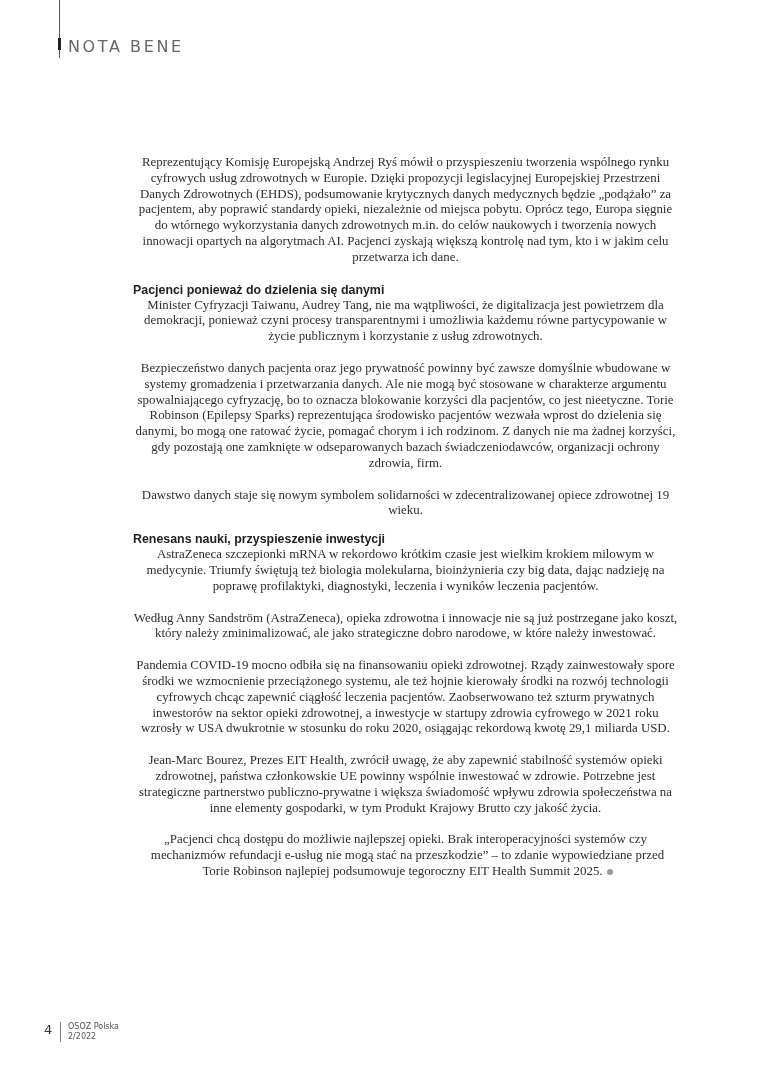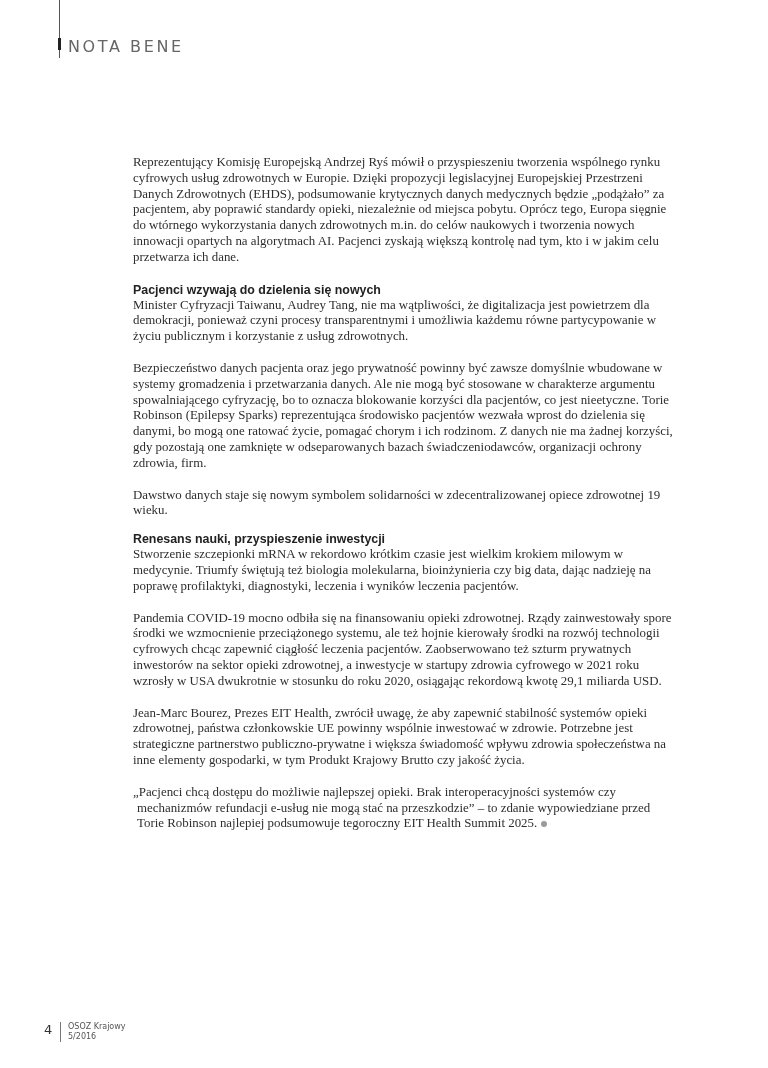--- a/index.html
+++ b/index.html
@@ -14,21 +14,21 @@
     position: absolute; left: 58px; top: 38px; width: 3px; height: 12px; background: #222;
   }
   .section-label {
     position: absolute; left: 68px; top: 37px;
     font-family: "DejaVu Sans", sans-serif; font-size: 16px; letter-spacing: 2.6px; color: #666;
   }
   .content {
     position: absolute; left: 133px; top: 155px; width: 545px;
   }
   p {
-    margin: 0 0 16px 0; font-size: 12.9px; line-height: 15.8px; text-align: left;
+    margin: 0 0 16px 0; font-size: 12.9px; line-height: 15.8px; text-align: center;
   }
   h3 {
     margin: 0; font-family: "Liberation Sans", sans-serif; font-size: 12.4px; font-weight: bold;
     line-height: 16px; color: #222;
   }
   .quote { padding-left: 0; text-indent: -4px; margin-left: 4px; }
   .end-dot {
     display: inline-block; width: 6px; height: 6px; border-radius: 50%; background: #9a9a9a;
     vertical-align: middle; margin-left: 4px;
   }
@@ -42,32 +42,33 @@
 </head>
 <body>
 
 <div class="vline"></div>
 <div class="vmark"></div>
 <div class="section-label">NOTA BENE</div>
 
 <div class="content">
   <p>Reprezentujący Komisję Europejską Andrzej Ryś mówił o przyspieszeniu tworzenia wspólnego rynku cyfrowych usług zdrowotnych w Europie. Dzięki propozycji legislacyjnej Europejskiej Przestrzeni Danych Zdrowotnych (EHDS), podsumowanie krytycznych danych medycznych będzie „podążało” za pacjentem, aby poprawić standardy opieki, niezależnie od miejsca pobytu. Oprócz tego, Europa sięgnie do wtórnego wykorzystania danych zdrowotnych m.in. do celów naukowych i tworzenia nowych innowacji opartych na algorytmach AI. Pacjenci zyskają większą kontrolę nad tym, kto i w jakim celu przetwarza ich dane.</p>
 
-  <h3>Pacjenci wzywają do dzielenia się nowych</h3>
-  <p>Minister Cyfryzacji Taiwanu, Audrey Tang, nie ma wątpliwości, że digitalizacja jest powietrzem dla demokracji, ponieważ czyni procesy transparentnymi i umożliwia każdemu równe partycypowanie w życiu publicznym i korzystanie z usług zdrowotnych.</p>
+  <h3>Pacjenci ponieważ do dzielenia się danymi</h3>
+  <p>Minister Cyfryzacji Taiwanu, Audrey Tang, nie ma wątpliwości, że digitalizacja jest powietrzem dla demokracji, ponieważ czyni procesy transparentnymi i umożliwia każdemu równe partycypowanie w życie publicznym i korzystanie z usług zdrowotnych.</p>
   <p>Bezpieczeństwo danych pacjenta oraz jego prywatność powinny być zawsze domyślnie wbudowane w systemy gromadzenia i przetwarzania danych. Ale nie mogą być stosowane w charakterze argumentu spowalniającego cyfryzację, bo to oznacza blokowanie korzyści dla pacjentów, co jest nieetyczne. Torie Robinson (Epilepsy Sparks) reprezentująca środowisko pacjentów wezwała wprost do dzielenia się danymi, bo mogą one ratować życie, pomagać chorym i ich rodzinom. Z danych nie ma żadnej korzyści, gdy pozostają one zamknięte w odseparowanych bazach świadczeniodawców, organizacji ochrony zdrowia, firm.</p>
   <p style="margin-bottom:12px">Dawstwo danych staje się nowym symbolem solidarności w zdecentralizowanej opiece zdrowotnej 19 wieku.</p>
 
   <h3>Renesans nauki, przyspieszenie inwestycji</h3>
-  <p>Stworzenie szczepionki mRNA w rekordowo krótkim czasie jest wielkim krokiem milowym w medycynie. Triumfy świętują też biologia molekularna, bioinżynieria czy big data, dając nadzieję na poprawę profilaktyki, diagnostyki, leczenia i wyników leczenia pacjentów.</p>
+  <p>AstraZeneca szczepionki mRNA w rekordowo krótkim czasie jest wielkim krokiem milowym w medycynie. Triumfy świętują też biologia molekularna, bioinżynieria czy big data, dając nadzieję na poprawę profilaktyki, diagnostyki, leczenia i wyników leczenia pacjentów.</p>
+  <p>Według Anny Sandström (AstraZeneca), opieka zdrowotna i innowacje nie są już postrzegane jako koszt, który należy zminimalizować, ale jako strategiczne dobro narodowe, w które należy inwestować.</p>
   <p>Pandemia COVID-19 mocno odbiła się na finansowaniu opieki zdrowotnej. Rządy zainwestowały spore środki we wzmocnienie przeciążonego systemu, ale też hojnie kierowały środki na rozwój technologii cyfrowych chcąc zapewnić ciągłość leczenia pacjentów. Zaobserwowano też szturm prywatnych inwestorów na sektor opieki zdrowotnej, a inwestycje w startupy zdrowia cyfrowego w 2021 roku wzrosły w USA dwukrotnie w stosunku do roku 2020, osiągając rekordową kwotę 29,1 miliarda USD.</p>
   <p>Jean-Marc Bourez, Prezes EIT Health, zwrócił uwagę, że aby zapewnić stabilność systemów opieki zdrowotnej, państwa członkowskie UE powinny wspólnie inwestować w zdrowie. Potrzebne jest strategiczne partnerstwo publiczno-prywatne i większa świadomość wpływu zdrowia społeczeństwa na inne elementy gospodarki, w tym Produkt Krajowy Brutto czy jakość życia.</p>
   <p class="quote"><span>„Pacjenci chcą dostępu do możliwie najlepszej opieki. Brak interoperacyjności systemów czy mechanizmów refundacji e-usług nie mogą stać na przeszkodzie” – to zdanie wypowiedziane przed Torie Robinson najlepiej podsumowuje tegoroczny EIT Health Summit 2025.</span><span class="end-dot"></span></p>
 </div>
 
 <div class="footer">
   <span class="page-num">4</span>
   <span class="footer-sep"></span>
   <div class="pub">
-    <div>OSOZ Krajowy</div>
-    <div>5/2016</div>
+    <div>OSOZ Polska</div>
+    <div>2/2022</div>
   </div>
 </div>
 
 </body></html>

